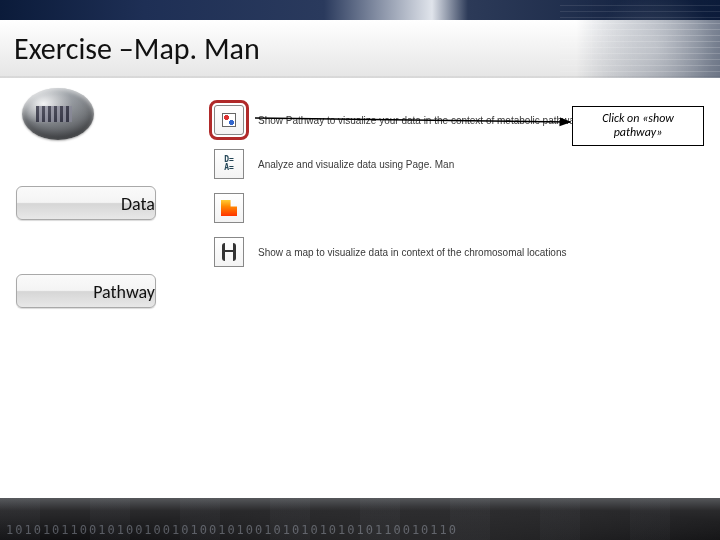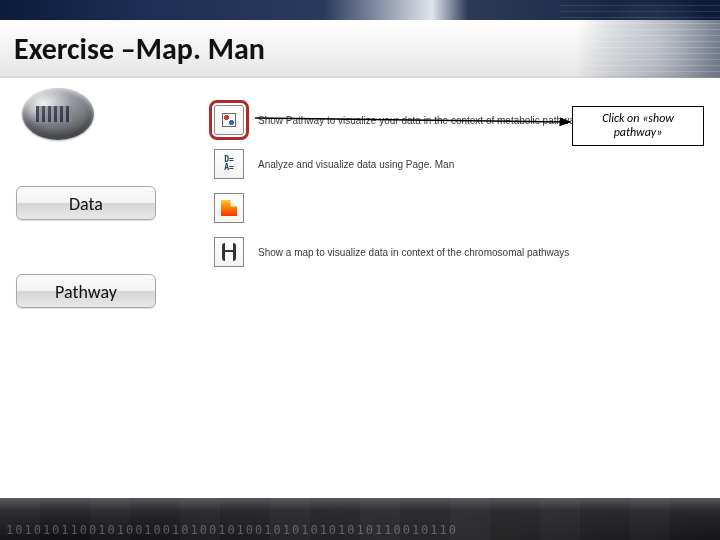--- a/index.html
+++ b/index.html
@@ -14,21 +14,21 @@
 
   .title-bar {
     height: 58px;
     padding: 10px 14px 2px 14px;
     background: linear-gradient(to bottom, #ffffff 0%, #e6e6e6 100%);
     position: relative;
     border-bottom: 2px solid rgba(0,0,0,0.15);
   }
   .title-bar h1 {
     font-size: 30px;
-    font-weight: 700;
+    font-weight: 400;
     color: #111;
   }
   .title-bar::after {
     content: "";
     position: absolute;
     right: 0; top: -20px; width: 160px; height: 78px;
     background:
       radial-gradient(circle at 60% 60%, rgba(255,255,255,0.25), transparent 55%),
       repeating-linear-gradient(0deg, rgba(255,255,255,0.18) 0 1px, transparent 1px 6px),
       linear-gradient(to left, #0a1a38, transparent 90%);
@@ -60,21 +60,21 @@
       repeating-linear-gradient(90deg, #223 0 3px, #889 3px 6px),
       repeating-linear-gradient(0deg, #c22 0 2px, transparent 2px 4px);
     opacity:0.75;
   }
 
   .pill {
     position: absolute;
     left: 16px;
     width: 140px; height: 34px;
     line-height: 34px;
-    text-align: center;
+    text-align: right;
     font-size: 18px;
     color: #111;
     border: 1px solid #a9a9a9;
     border-radius: 6px;
     background: linear-gradient(to bottom, #fafafa 0%, #f4f4f4 48%, #d6d6d6 52%, #e8e8e8 100%);
     box-shadow: 0 1px 1px rgba(0,0,0,0.15);
   }
 
   .option-panel {
     position: absolute;
@@ -198,21 +198,21 @@
     </div>
     <div class="option-row">
       <div class="icon-box">
           <div class="i-cluster"></div>
         </div>
     </div>
     <div class="option-row">
       <div class="icon-box">
           <div class="i-chrom"></div>
         </div>
-      <div class="option-label">Show a map to visualize data in context of the chromosomal pathways</div>
+      <div class="option-label">Show a map to visualize data in context of the chromosomal locations</div>
     </div>
   </div>
 
   <svg class="arrow">
     <defs>
       <marker id="arrowhead" markerWidth="8" markerHeight="8" refX="7" refY="3" orient="auto">
         <path d="M0,0 L8,3 L0,6 z" fill="#000"></path>
       </marker>
     </defs>
     <line x1="0" y1="8" x2="315" y2="12" stroke="#000" stroke-width="1.5" marker-end="url(#arrowhead)"></line>

